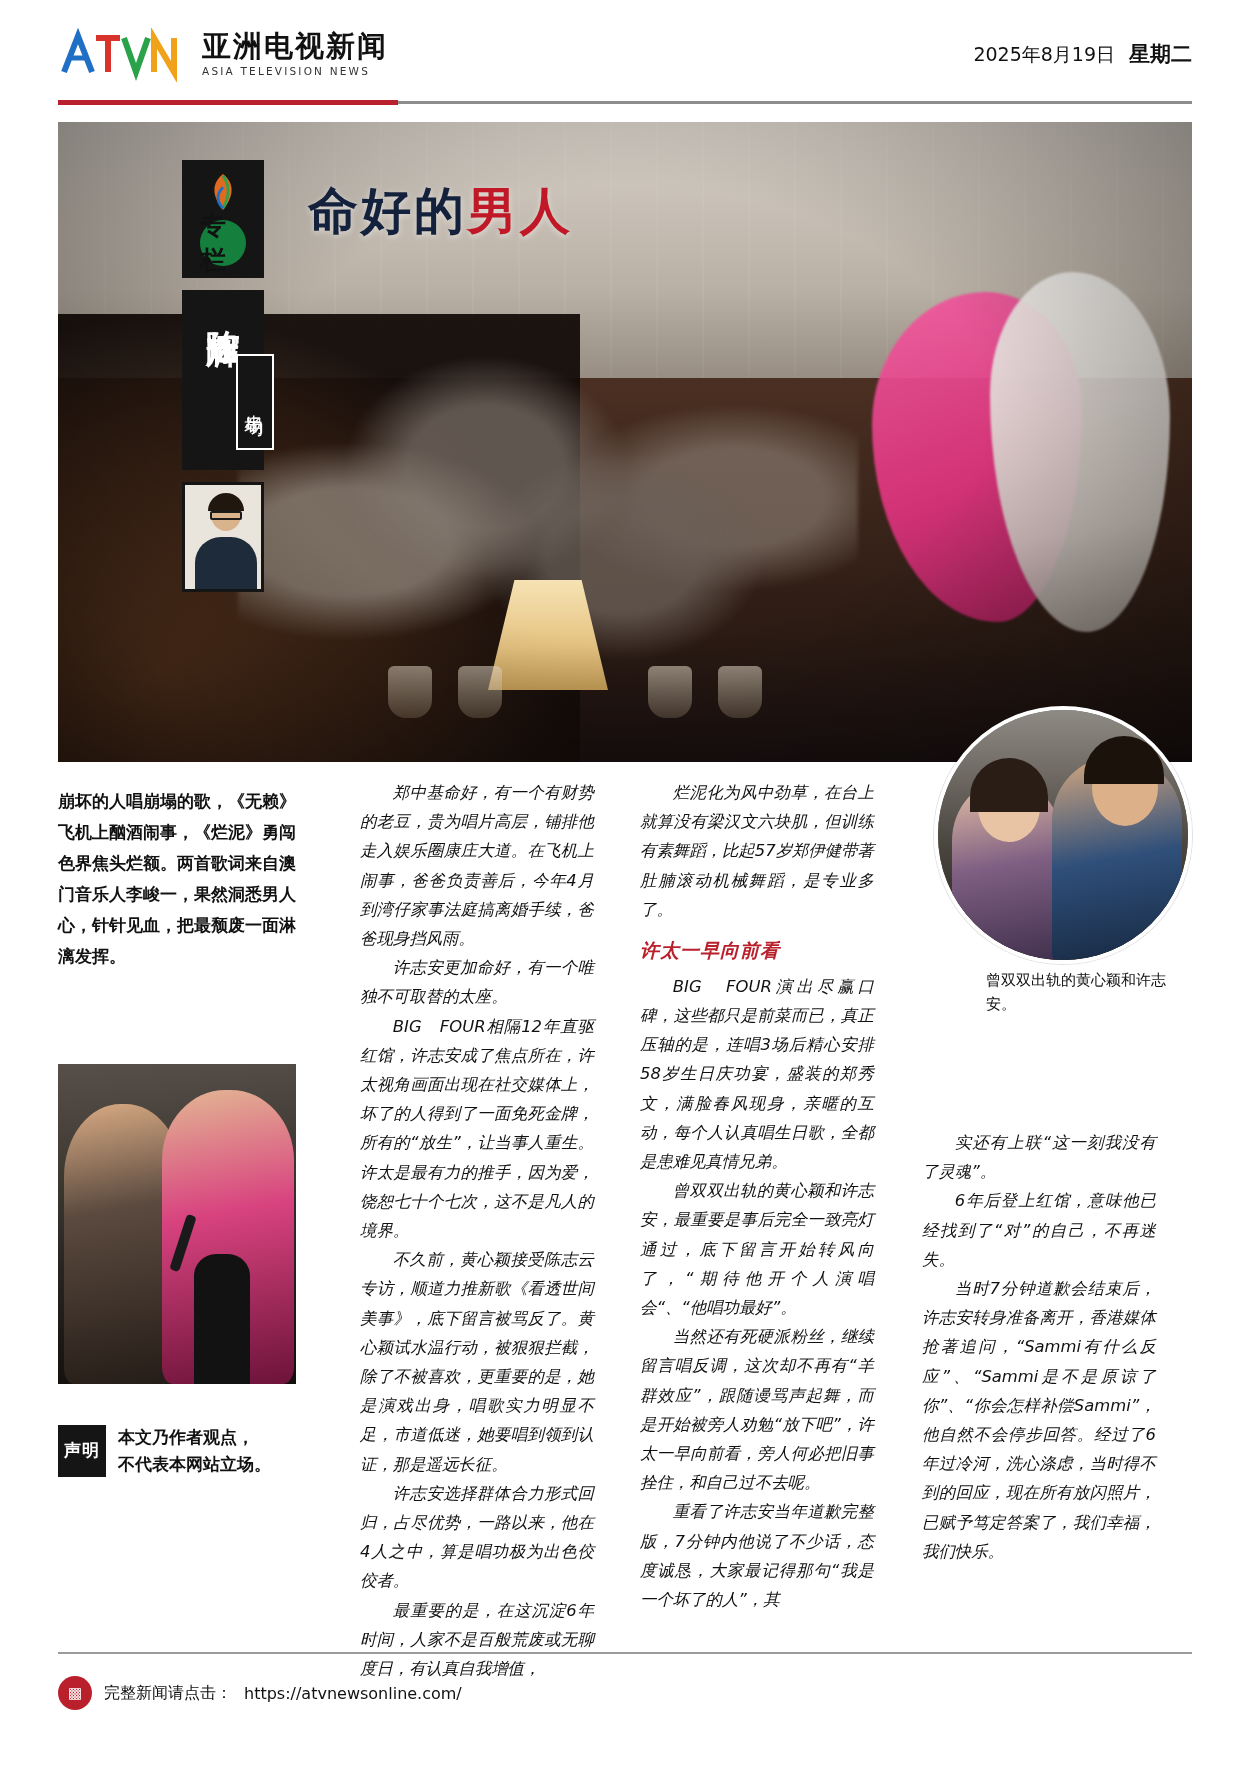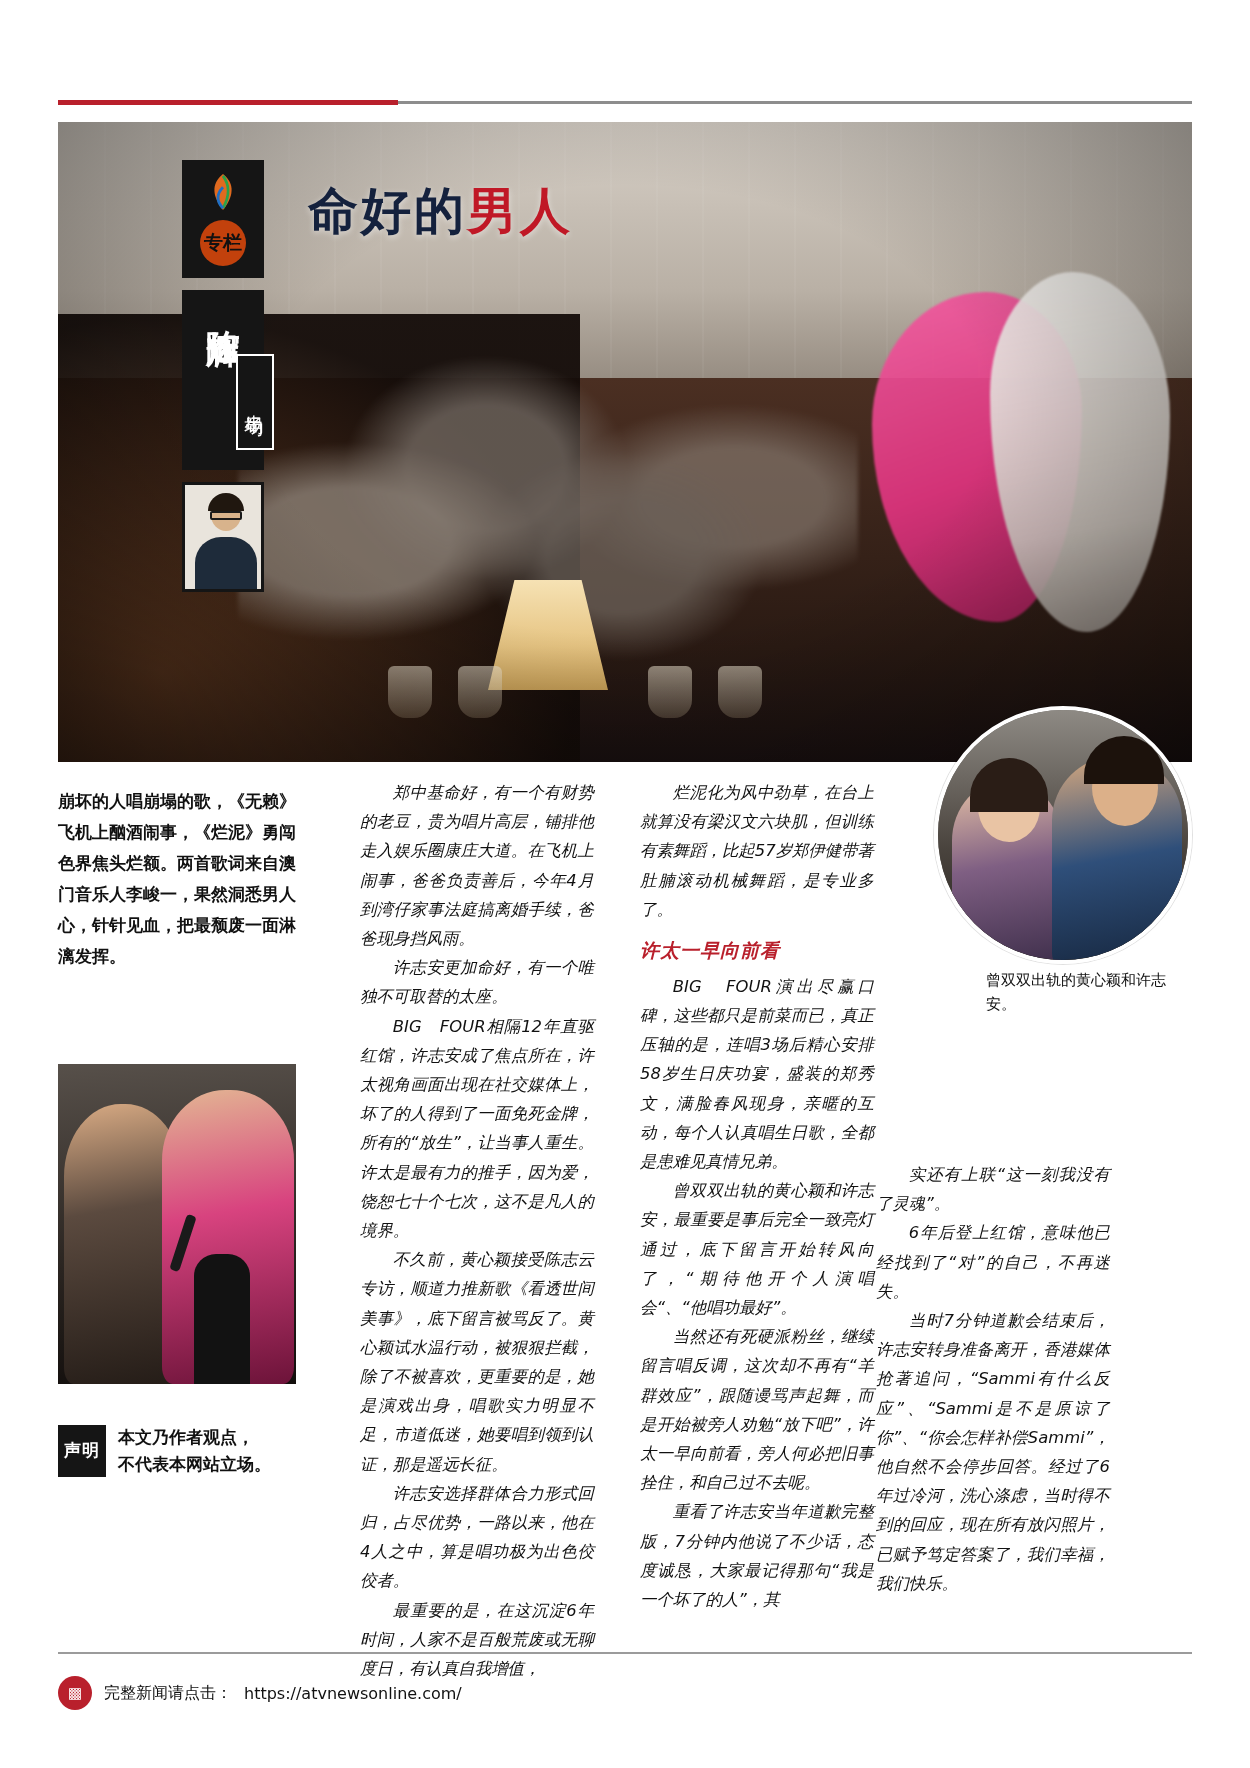--- a/index.html
+++ b/index.html
@@ -150,21 +150,21 @@
     position:absolute; left: 124px; top: 38px;
     width: 82px; height: 118px;
     background: #151515;
     display:flex; flex-direction:column; align-items:center; justify-content:flex-start;
     padding-top: 10px; box-sizing:border-box;
   }
   .col-badge .leaf { width: 38px; height: 44px; }
   .col-badge .tag {
     margin-top: 6px;
     width: 46px; height: 46px; border-radius: 50%;
-    background:#c2410c; color:#111; font-size: 19px; font-weight:bold;
+    background:#15803d; color:#111; font-size: 26px; font-weight:bold;
     display:flex; align-items:center; justify-content:center;
   }
   .author-box {
     position:absolute; left: 124px; top: 168px;
     width: 82px; height: 180px;
     background:#151515; color:#fff;
     display:flex; align-items:flex-start; justify-content:center;
     padding-top: 12px; box-sizing:border-box;
   }
   .author-name {
@@ -199,21 +199,21 @@
     position:absolute;
     font-size: 16.4px;
     line-height: 1.78;
     color:#111;
     text-align: justify;
     text-justify: inter-ideograph;
   }
   .col p { margin: 0; text-indent: 2em; font-style: italic; }
   .col2 { left: 360px; top: 778px; width: 234px; }
   .col3 { left: 640px; top: 778px; width: 234px; }
-  .col4 { left: 876px; top: 1128px; width: 234px; margin-top: 32px; }
+  .col4 { left: 922px; top: 1128px; width: 234px; }
   .subhead {
     color:#b9202c; font-weight:bold; font-size: 19px;
     text-indent: 0 !important; margin: 10px 0 4px 0 !important;
     letter-spacing: 1px;
   }
 
   
   .photo-round {
     position:absolute; right: 58px; top: 706px;
     width: 250px; height: 250px; border-radius: 50%;
@@ -270,20 +270,41 @@
     background: #b9202c; color:#fff;
     display:flex; align-items:center; justify-content:center;
     font-size: 15px; font-weight:bold;
   }
 </style>
 </head>
 <body>
 
 <div class="page">
 
+  <div class="masthead">
+    <div class="brand">
+      <div class="logo-wrap">
+        <svg class="logo-svg" width="122" height="54" viewBox="0 0 122 54">
+          <path d="M6 44 L20 8 L34 44" fill="none" stroke="#1f6fc4" stroke-width="6"></path>
+          <path d="M12 30 H28" fill="none" stroke="#1f6fc4" stroke-width="5"></path>
+          <path d="M38 10 H62 M50 10 V44" fill="none" stroke="#d8342b" stroke-width="6"></path>
+          <path d="M66 10 L78 44 L90 10" fill="none" stroke="#2aa24a" stroke-width="6"></path>
+          <path d="M96 44 V10 L116 44 V10" fill="none" stroke="#f0a21b" stroke-width="6"></path>
+        </svg>
+      </div>
+      <div class="brand-text-block">
+        <div class="brand-cn">亚洲电视新闻</div>
+        <div class="brand-en">ASIA TELEVISION NEWS</div>
+      </div>
+    </div>
+    <div class="date-block">
+      <span>2025年8月19日</span>
+      <span class="date-weekday">星期二</span>
+    </div>
+  </div>
   <div class="rule-wrap">
     <div class="rule-red"></div>
     <div class="rule-grey"></div>
   </div>
 
   <div class="hero">
     <div class="hero-wall"></div>
     <div class="hero-floor"></div>
     <div class="hero-dark-left"></div>
     <div class="hero-figures"></div>

